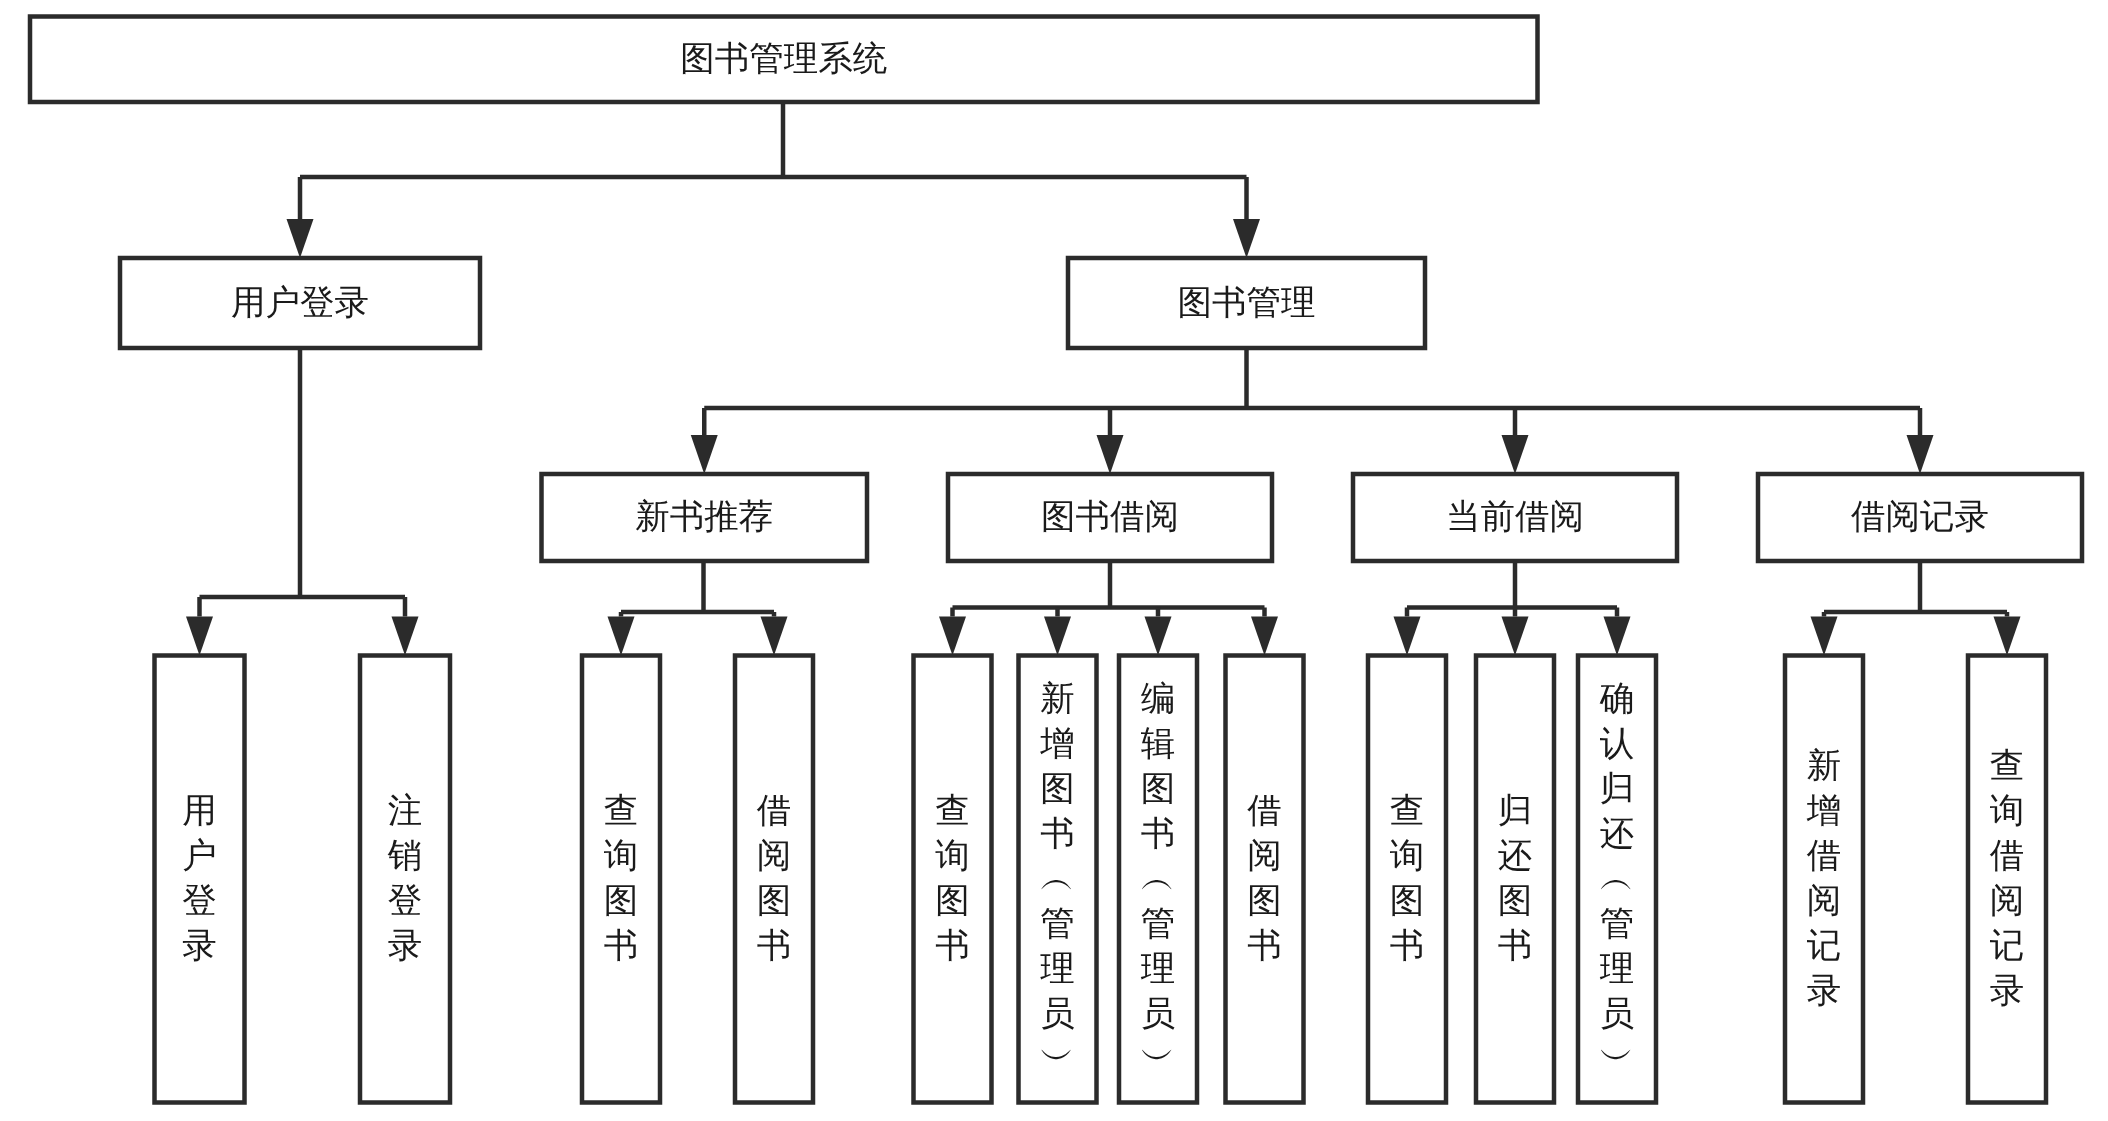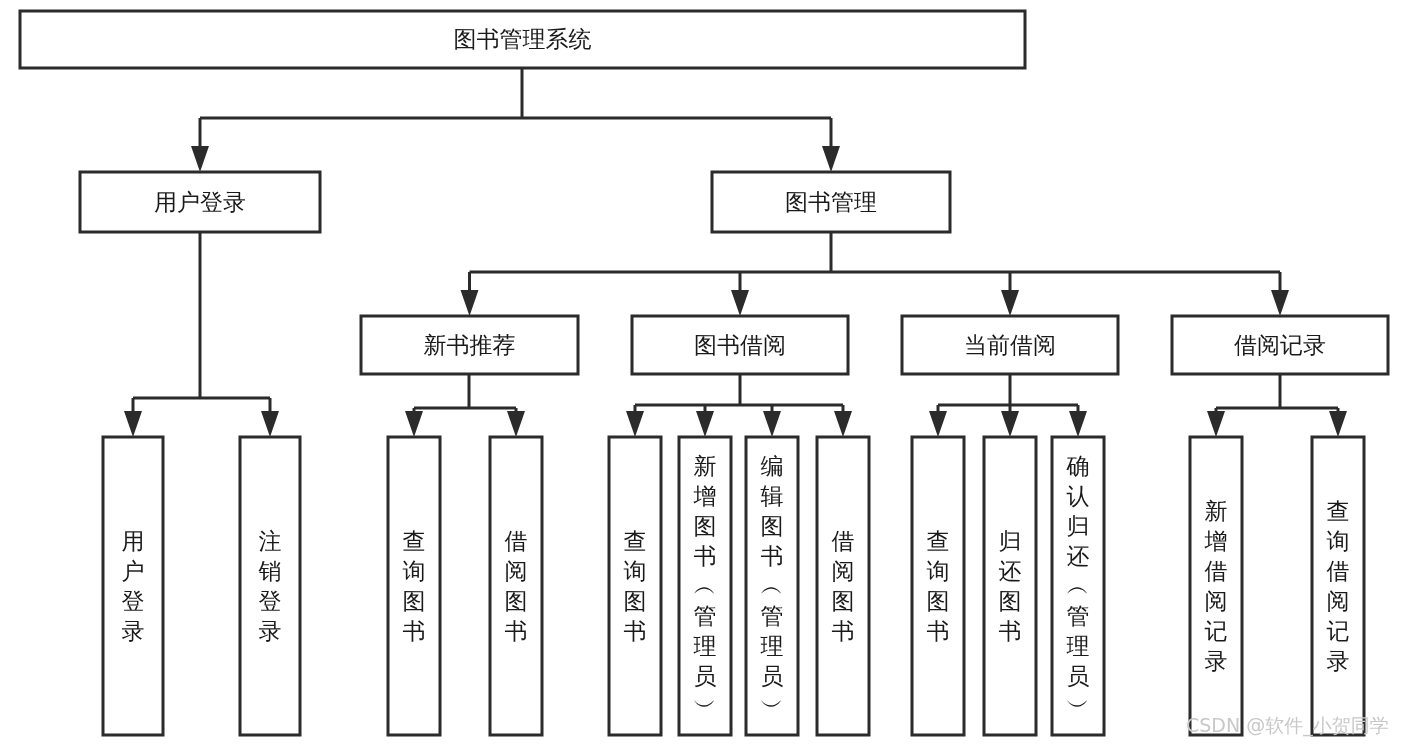--- a/index.html
+++ b/index.html
@@ -234,15 +234,14 @@
 记
 录</div>
       <div class="leaf-label" style="left: 1312px; width: 52px; top: 437px; height: 298px; display: flex; align-items: center; justify-content: center;">查
 询
 借
 阅
 记
 录</div>
     </div>
 
-  <div class="watermark">CSDN @软件_小贺同学</div>
 
 </div>
 
 </body></html>

